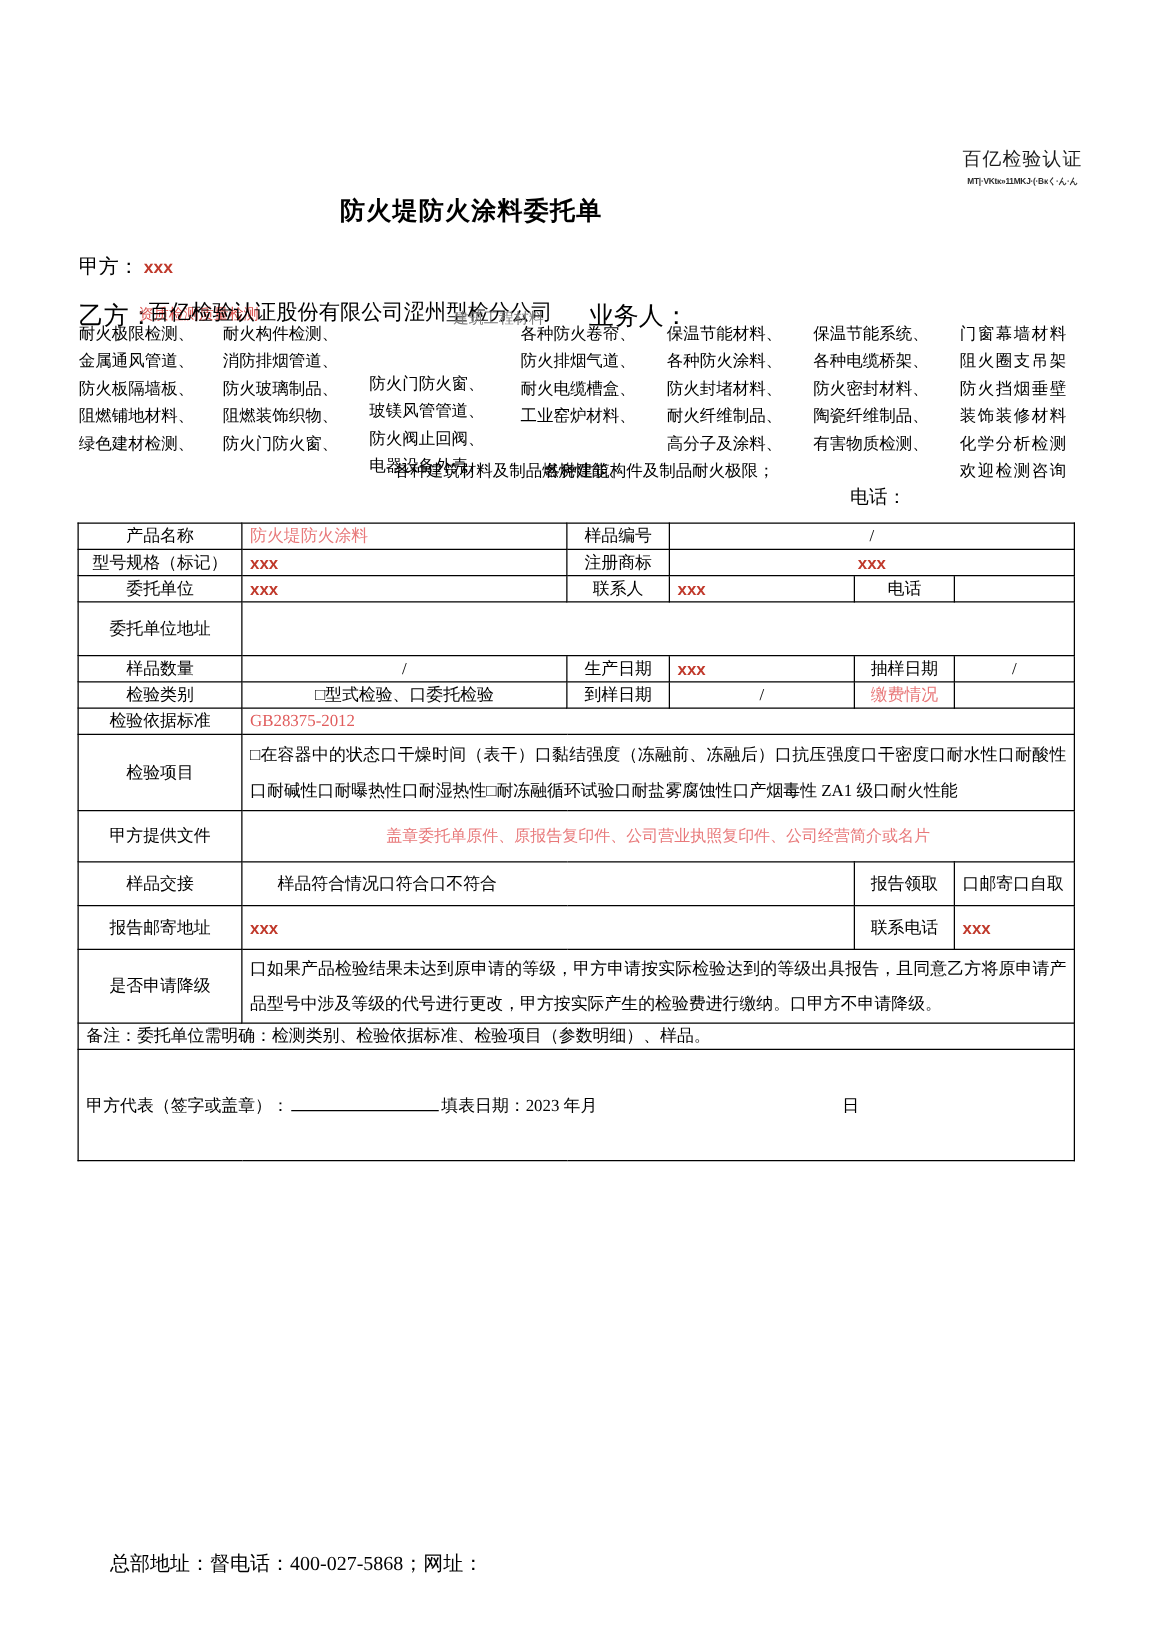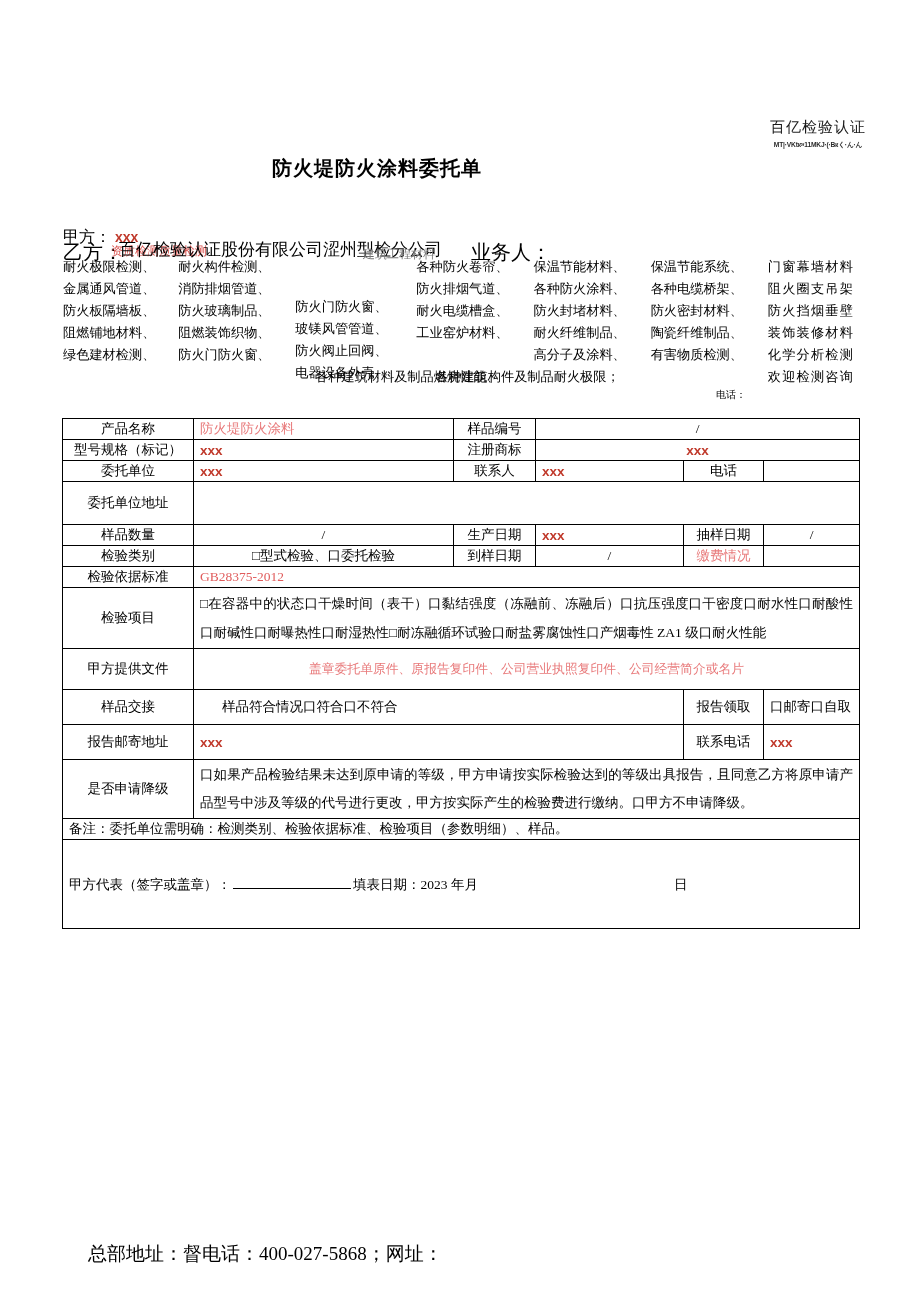--- a/index.html
+++ b/index.html
@@ -58,21 +58,20 @@
     white-space: nowrap;
   }
 
   
   .party-a {
     position: absolute;
     left: 63px;
     top: 203px;
     font-size: 16px;
     white-space: nowrap;
-    margin-top: 24px;
   }
   .party-a .val {
     color: #c0392b;
     font-weight: bold;
     font-size: 14px;
     font-family: "Liberation Sans", sans-serif;
     margin-left: 4px;
   }
 
   .party-b-wrap {
@@ -154,23 +153,22 @@
     position: absolute;
     left: 372px;
     top: 110px;
     font-size: 13.2px;
     white-space: nowrap;
   }
   .phone-line {
     position: absolute;
     left: 680px;
     top: 388px;
-    font-size: 10px;
-    white-space: nowrap;
-    margin-left: 36px;
+    font-size: 15px;
+    white-space: nowrap;
   }
 
   
   table.main {
     position: absolute;
     left: 62px;
     top: 418px;
     width: 797px;
     border-collapse: collapse;
     table-layout: fixed;
@@ -247,21 +245,21 @@
     font-size: 12.8px;
     line-height: 34px;
     padding: 10px 6px 14px 6px;
     text-align: justify;
   }
 
   .footer {
     position: absolute;
     left: 88px;
     top: 1241px;
-    font-size: 19px;
+    font-size: 16px;
     white-space: nowrap;
   }
 </style>
 </head>
 <body>
 
 <div class="page">
 
   <div class="brand-block">
     <div class="brand-name">百亿检验认证</div>

